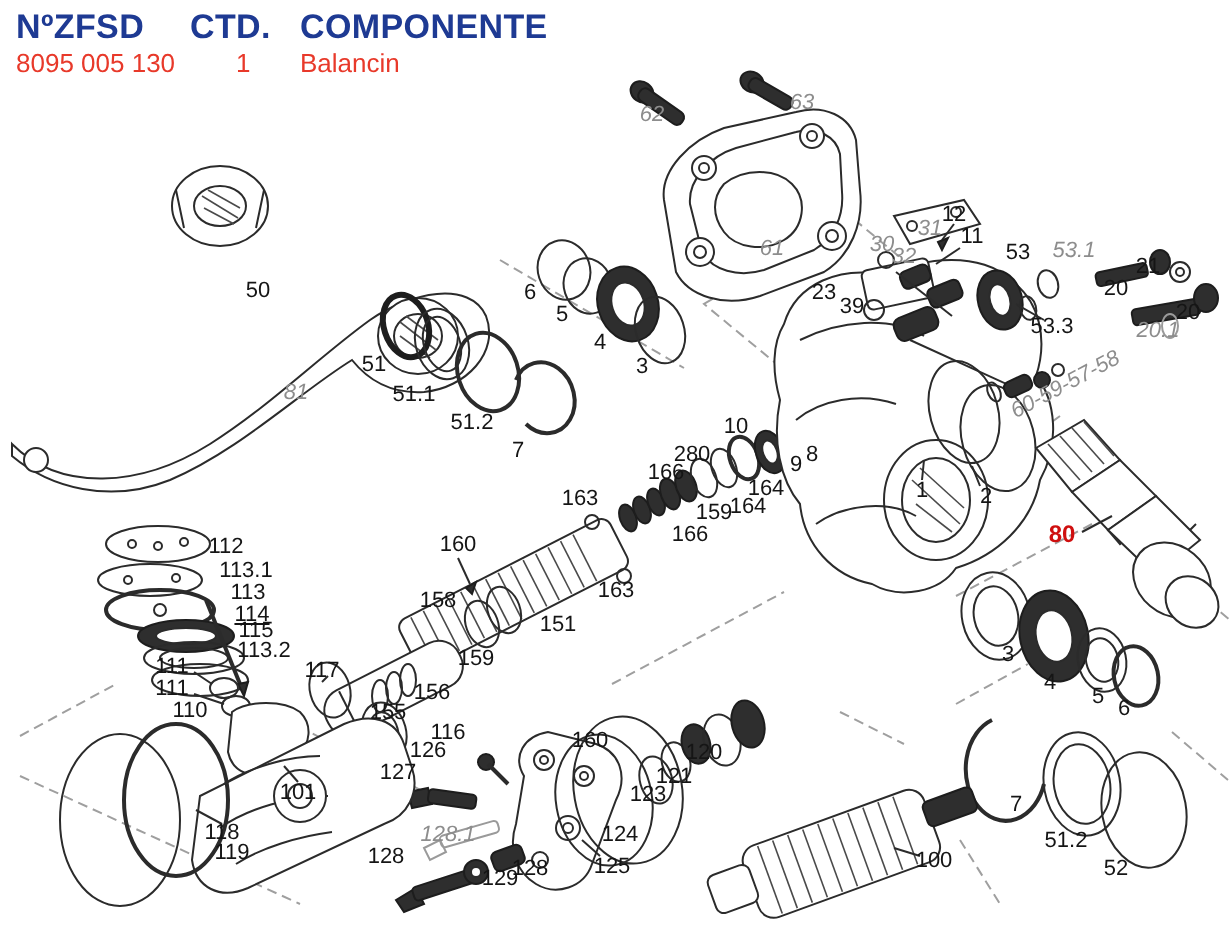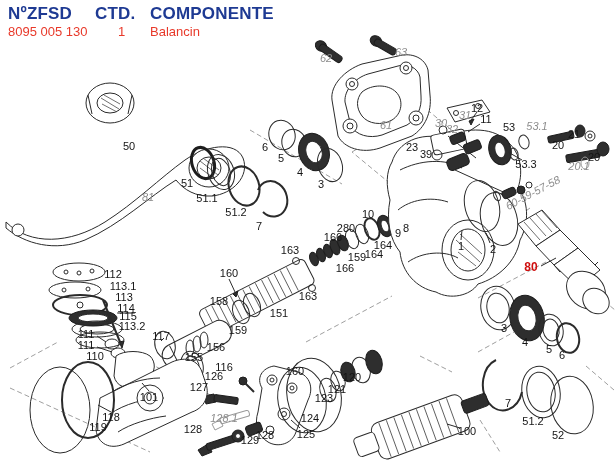--- a/index.html
+++ b/index.html
@@ -400,21 +400,21 @@
       <span class="plabel" style="left: 126px; top: 308px; text-decoration: underline;">114</span>
       <span class="plabel" style="left: 128px; top: 316px;">115</span>
       <span class="plabel" style="left: 132px; top: 326px;">113.2</span>
       <span class="plabel" style="left: 86px; top: 334px;">111</span>
       <span class="plabel" style="left: 86px; top: 345px;">111</span>
       <span class="plabel" style="left: 95px; top: 356px;">110</span>
       <span class="plabel" style="left: 161px; top: 336px;">117</span>
       <span class="plabel" style="left: 176px; top: 367px; margin-left: 48px;">116</span>
       <span class="plabel" style="left: 149px; top: 397px;">101</span>
       <span class="plabel" style="left: 111px; top: 417px;">118</span>
-      <span class="plabel" style="left: 98px; top: 427px;">119</span>
+      <span class="plabel" style="left: 98px; top: 427px; padding-left: 36px;">119</span>
       <span class="plabel" style="left: 214px; top: 376px;">126</span>
       <span class="plabel" style="left: 199px; top: 387px;">127</span>
       <span class="plabel" style="left: 295px; top: 371px;">160</span>
       <span class="plabel" style="left: 352px; top: 377px;">120</span>
       <span class="plabel" style="left: 337px; top: 389px;">121</span>
       <span class="plabel" style="left: 324px; top: 398px;">123</span>
       <span class="plabel" style="left: 310px; top: 418px;">124</span>
       <span class="plabel" style="left: 306px; top: 434px;">125</span>
       <span class="plabel it" style="left: 224px; top: 418px;">128.1</span>
       <span class="plabel" style="left: 193px; top: 429px;">128</span>

